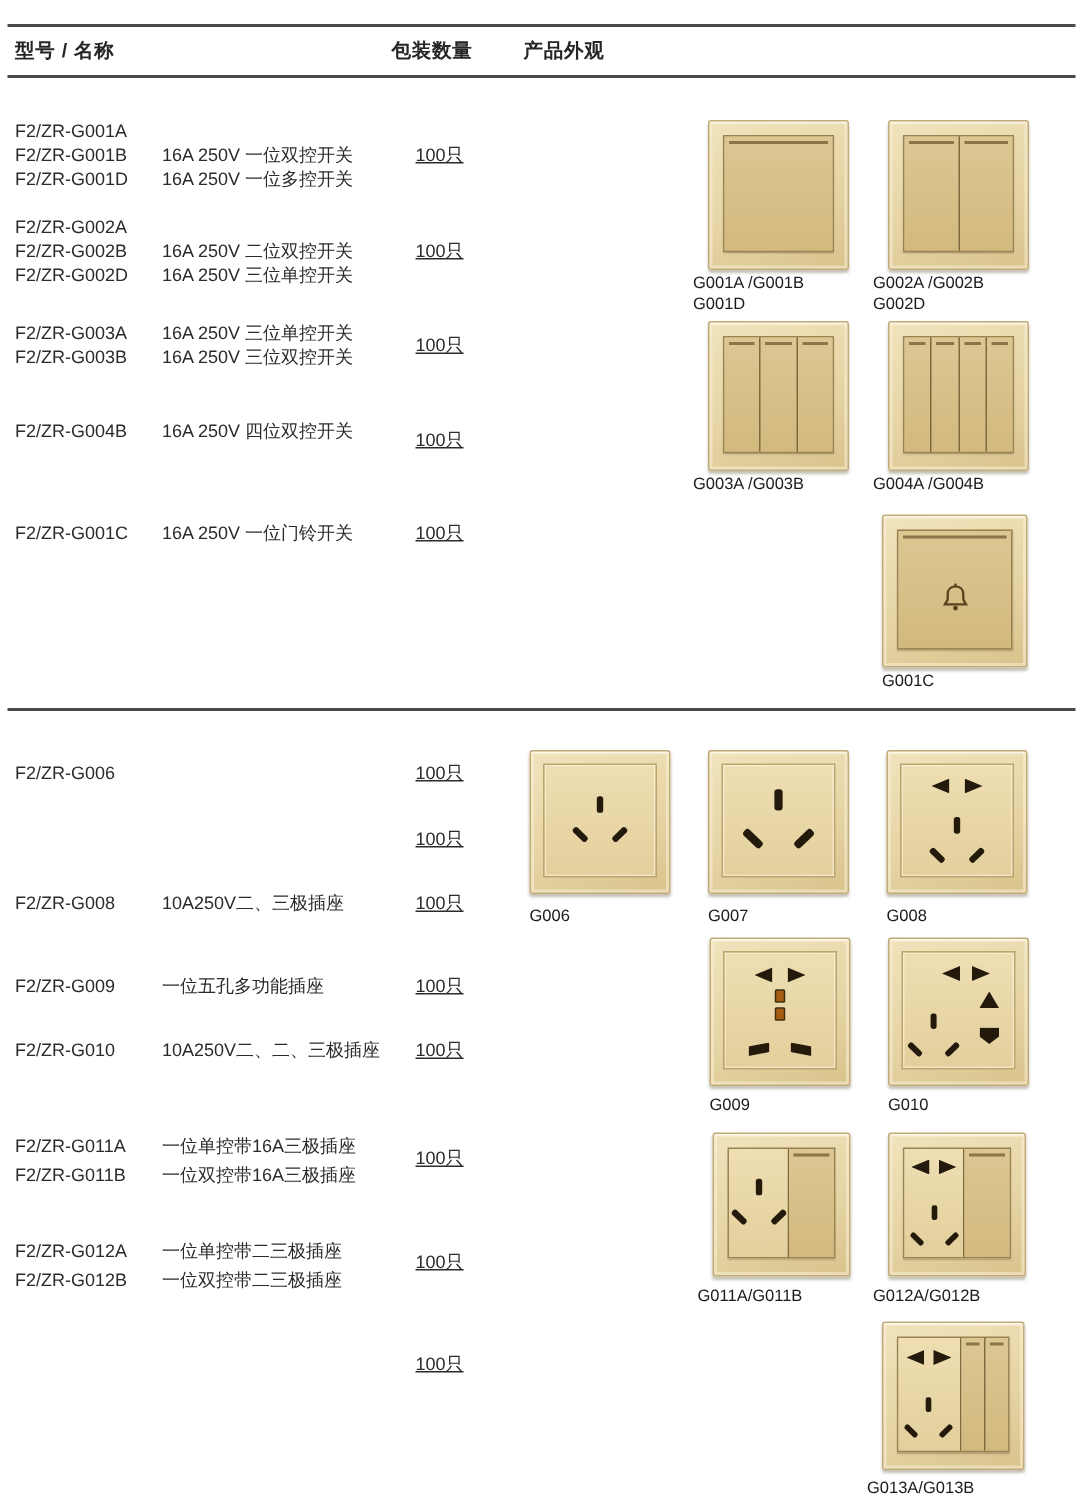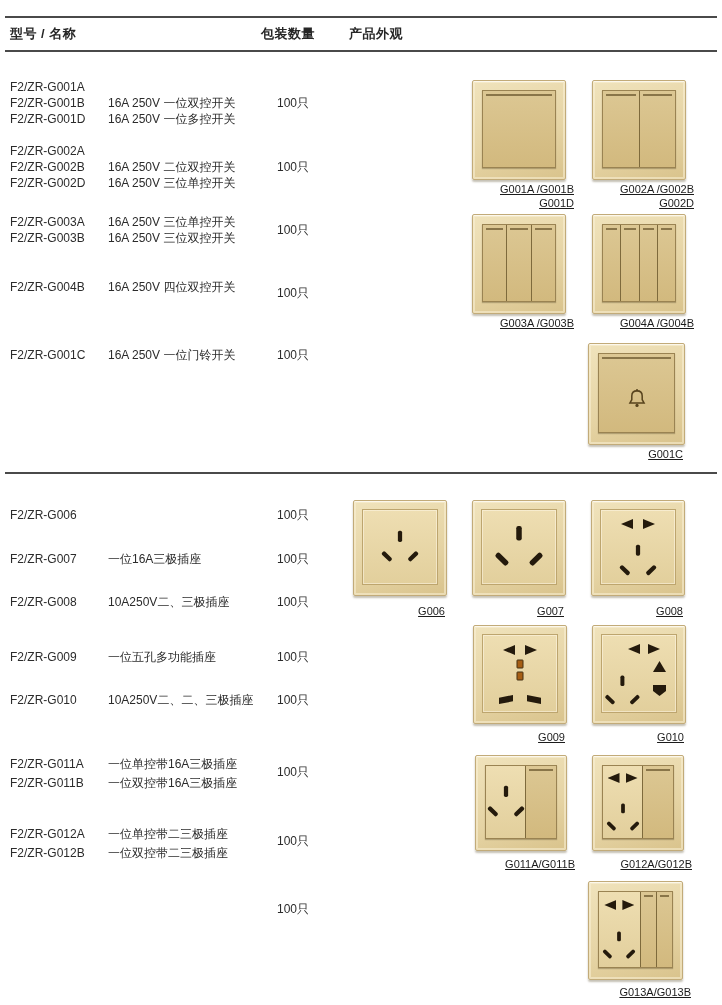--- a/index.html
+++ b/index.html
@@ -7,21 +7,21 @@
   #page{position:relative;width:722px;height:1005px;background:#ffffff;overflow:hidden;color:#2b2b2b;}
 
   .rule{position:absolute;left:5px;right:5px;height:2px;background:#4a4a4a;}
   .hdr{position:absolute;font-size:13px;font-weight:bold;color:#262626;letter-spacing:.5px;}
 
   .grp{position:absolute;left:10px;width:335px;}
   .ln{display:flex;font-size:12px;line-height:16px;}
   .grp.wide .ln{line-height:19px;}
   .mod{width:98px;flex:none;}
   .des{flex:1;}
-  .qty{position:absolute;left:277px;font-size:12px;line-height:16px;}
+  .qty{position:absolute;left:277px;font-size:12px;line-height:16px;text-decoration:underline;}
 
   
   .plate{position:absolute;border-radius:2px;border:1px solid #c2ab79;
     background:linear-gradient(160deg,#f0e3bc,#e5d3a3 60%,#d9c38c);
     box-shadow:inset 0 1px 0 rgba(255,255,255,.65), inset 0 0 0 2px rgba(250,240,214,.55), 0 2px 2px rgba(110,100,70,.4);}
   .rockers{position:absolute;left:9px;right:9px;top:9px;bottom:11px;display:flex;
     border:1px solid #9a8352;background:#d7c089;box-shadow:0 1px 1px rgba(90,75,40,.35);}
   .rocker{flex:1;position:relative;background:linear-gradient(180deg,#dcc793,#d2b97e);border-left:1px solid #7e6a3c;}
   .rocker:first-child{border-left:none;}
   .rocker::before{content:"";position:absolute;left:3px;right:3px;top:3px;height:2px;background:#6d5a30;opacity:.75;}
@@ -51,21 +51,21 @@
   .p3.cx{left:50%;transform:translateX(-50%) scale(.85);transform-origin:center bottom;}
 
   .p2{position:absolute;display:flex;justify-content:space-between;width:34px;height:11px;left:50%;transform:translateX(-50%);}
   .cop{position:absolute;left:50%;top:46%;transform:translate(-50%,-50%);display:flex;flex-direction:column;gap:3px;align-items:center;}
   .pw{position:absolute;bottom:8px;left:50%;transform:translateX(-50%);width:42px;display:flex;justify-content:space-between;}
 
   .combo{position:absolute;left:9px;right:9px;top:9px;bottom:11px;display:flex;border:1px solid #9a8352;box-shadow:0 1px 1px rgba(90,75,40,.35);}
   .sock{flex:1.3;position:relative;background:linear-gradient(180deg,#eedeb2,#e2cf9c);}
   .swc{flex:1;display:flex;border-left:1px solid #7e6a3c;}
 
-  .img-label{position:absolute;font-size:11px;line-height:14px;text-align:right;color:#1b1b1b;text-decoration:underline;}
+  .img-label{position:absolute;font-size:11px;line-height:14px;text-align:left;color:#1b1b1b;}
 </style>
 </head>
 <body>
 
 <div id="page">
 
   <div class="rule" style="top:16px"></div>
   <div class="hdr" style="left:10px;top:25px">型号 / 名称</div>
   <div class="hdr" style="left:261px;top:25px">包装数量</div>
   <div class="hdr" style="left:349px;top:25px">产品外观</div>
@@ -190,26 +190,20 @@
 
   <div class="rule" style="top:472px"></div>
 
   <div class="grp" style="top:507px">
     <div class="ln">
         <span class="mod">F2/ZR-G006</span>
       </div>
   </div>
   <div class="qty" style="top:507px">100只</div>
 
-  <div class="grp" style="top:551px">
-    <div class="ln">
-        <span class="mod">F2/ZR-G007</span>
-        <span class="des">一位16A三极插座</span>
-      </div>
-  </div>
   <div class="qty" style="top:551px">100只</div>
 
   <div class="grp" style="top:594px">
     <div class="ln">
         <span class="mod">F2/ZR-G008</span>
         <span class="des">10A250V二、三极插座</span>
       </div>
   </div>
   <div class="qty" style="top:594px">100只</div>
 

